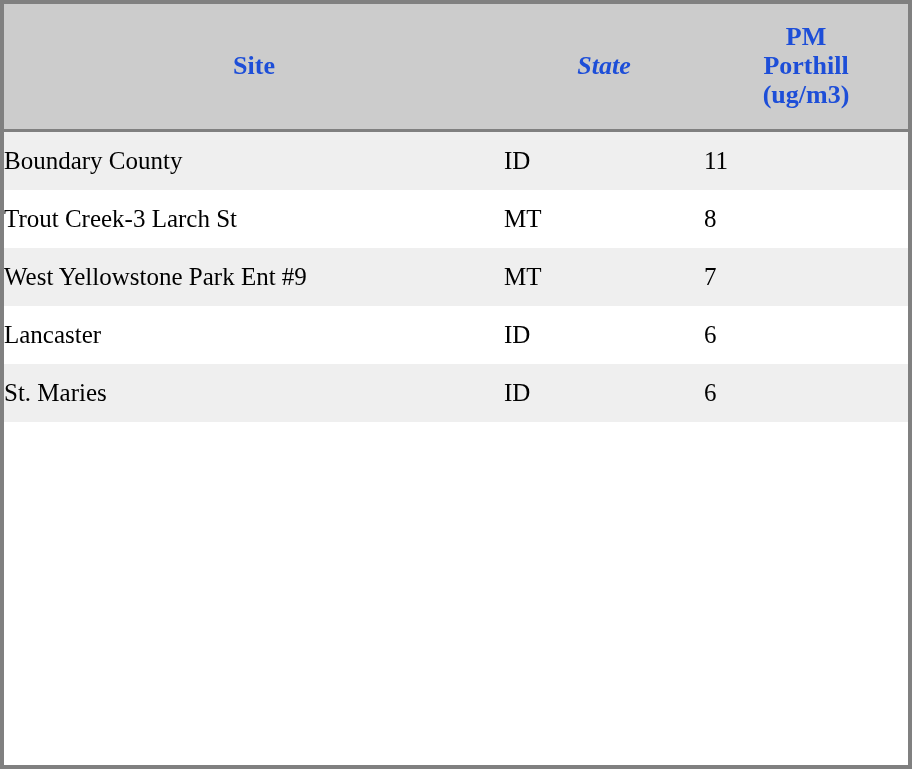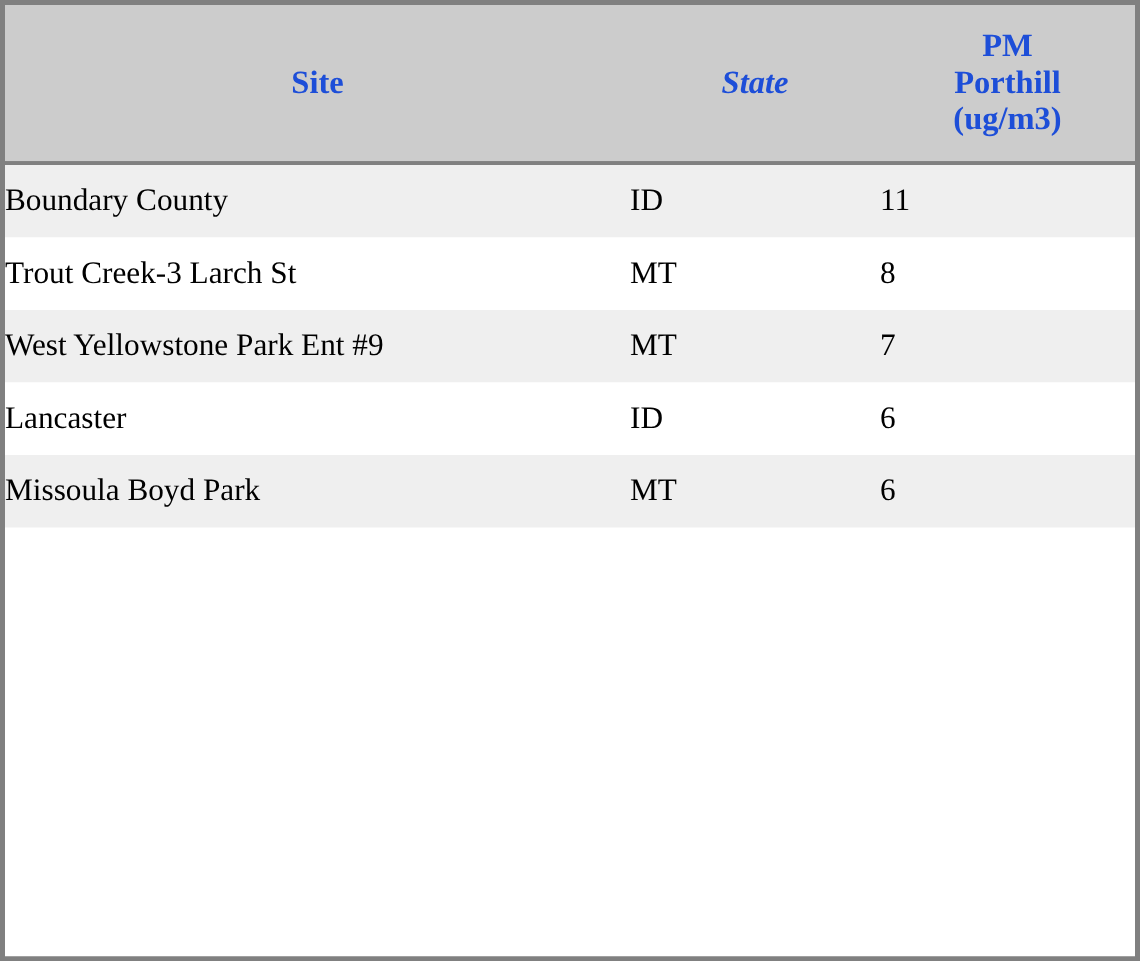--- a/index.html
+++ b/index.html
@@ -89,19 +89,19 @@
         <td>West Yellowstone Park Ent #9</td>
         <td>MT</td>
         <td>7</td>
       </tr>
       <tr>
         <td>Lancaster</td>
         <td>ID</td>
         <td>6</td>
       </tr>
       <tr>
-        <td>Missoula Boyd Park</td>
-        <td>MT</td>
+        <td>St. Maries</td>
+        <td>ID</td>
         <td>6</td>
       </tr>
     </tbody>
   </table>
 </div>
 
 </body></html>

